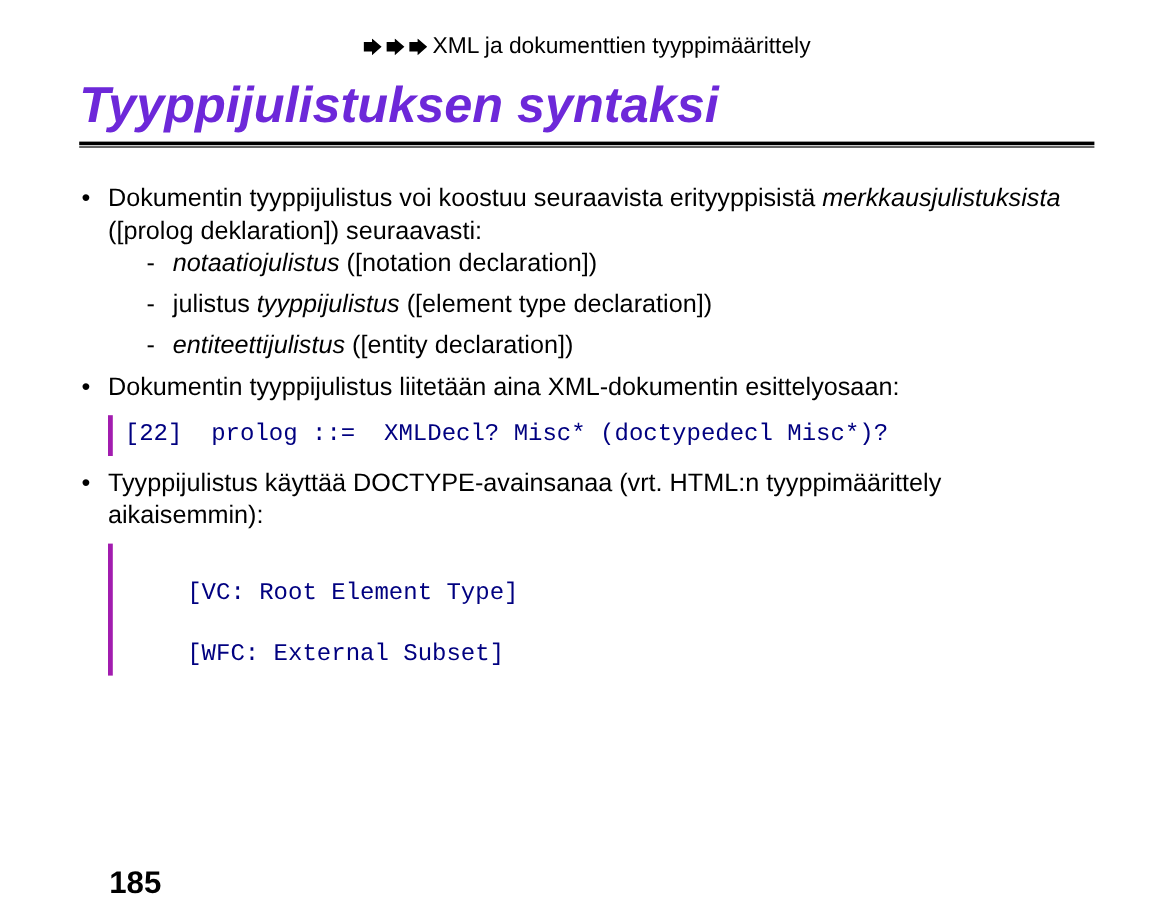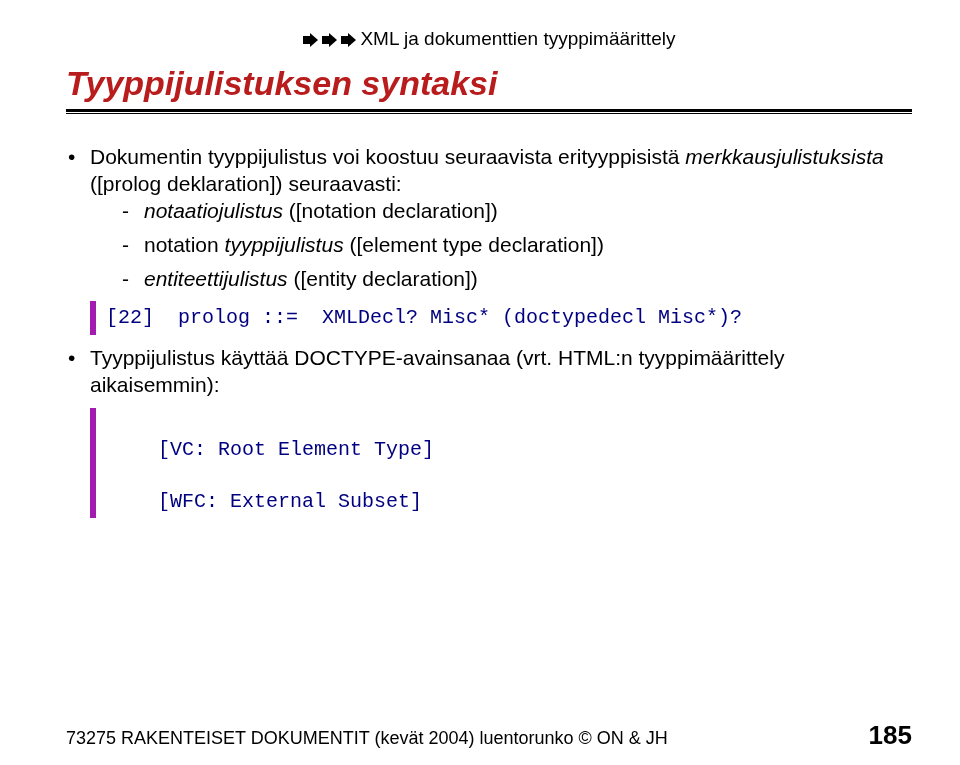--- a/index.html
+++ b/index.html
@@ -20,22 +20,22 @@
   }
   .arrow {
     display: inline-block;
     margin-right: -2px;
   }
   .arrow svg { display: inline-block; vertical-align: middle; }
   .page-title {
     font-family: Arial, Helvetica, sans-serif;
     font-style: italic;
     font-weight: bold;
-    font-size: 34px;
-    color: #b91c1c;
+    font-size: 42px;
+    color: #6d28d9;
     margin-bottom: 6px;
   }
   .title-rule-thick {
     height: 3px;
     background: #000;
     margin-bottom: 1px;
   }
   .title-rule-thin {
     height: 1px;
     background: #000;
@@ -73,21 +73,21 @@
     margin-bottom: 7px;
   }
   ul.dashes > li::before {
     content: "-";
     position: absolute;
     left: 0;
     top: 0;
   }
   .italic { font-style: italic; }
   .codeblock {
-    border-left: 6px solid #a21caf;
+    border-left: 4px solid #a21caf;
     background: #fff;
     font-family: "Courier New", Courier, monospace;
     font-size: 20px;
     color: #000080;
     padding: 4px 0 4px 10px;
     margin: 8px 0 10px 24px;
     line-height: 1.28;
     white-space: pre-wrap;
   }
   .codeblock .indent { padding-left: 52px; display: block; }
@@ -125,32 +125,32 @@
 
 <h1 class="page-title">Tyyppijulistuksen syntaksi</h1>
 <div class="title-rule-thick"></div>
 <div class="title-rule-thin"></div>
 
 <ul class="bullets">
   <li>
     <span>Dokumentin tyyppijulistus voi koostuu seuraavista erityyppisistä </span><span class="italic">merkkausjulistuksista</span><span> ([prolog deklaration]) seuraavasti:</span>
     <ul class="dashes">
       <li><span class="italic">notaatiojulistus</span><span> ([notation declaration])</span></li>
-      <li><span>notation </span><span class="italic">tyyppijulistus</span><span> ([element type declaration])</span></li>
+      <li><span>julistus </span><span class="italic">tyyppijulistus</span><span> ([element type declaration])</span></li>
       <li><span class="italic">entiteettijulistus</span><span> ([entity declaration])</span></li>
     </ul>
   </li>
+  <li>Dokumentin tyyppijulistus liitetään aina XML-dokumentin esittelyosaan:</li>
 </ul>
 
 <div class="codeblock">[22]  prolog ::=  XMLDecl? Misc* (doctypedecl Misc*)?</div>
 
 <ul class="bullets">
   <li>Tyyppijulistus käyttää DOCTYPE-avainsanaa (vrt. HTML:n tyyppimäärittely aikaisemmin):</li>
 </ul>
 
 <div class="codeblock">
 <span class="indent">[VC: Root Element Type]</span>
 <span class="indent">[WFC: External Subset]</span></div>
 
 <div class="footer">
-  <span>73275 RAKENTEISET DOKUMENTIT (kevät 2004) luentorunko © ON &amp; JH</span>
   <span class="page">185</span>
 </div>
 
 </body></html>

